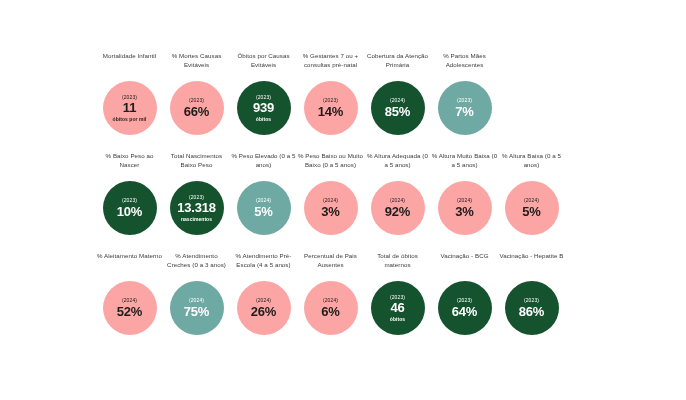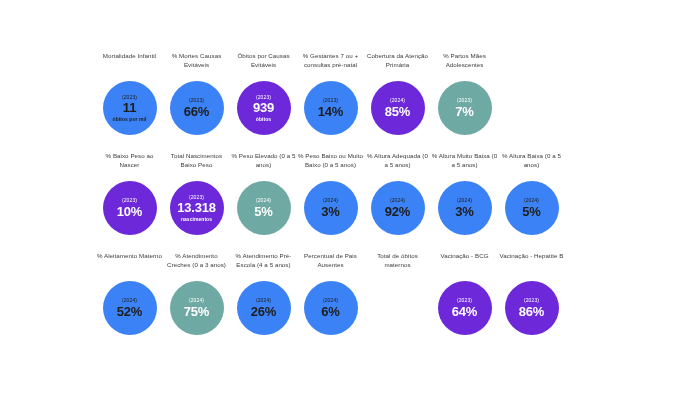--- a/index.html
+++ b/index.html
@@ -53,22 +53,22 @@
     width: 54px;
     height: 54px;
     border-radius: 50%;
     display: flex;
     flex-direction: column;
     align-items: center;
     justify-content: center;
     box-sizing: border-box;
     flex: 0 0 auto;
   }
-  .kpi-circle.yellow { background: #3b82f6; }
-  .kpi-circle.red    { background: #6d28d9; }
+  .kpi-circle.yellow { background: #fca5a5; }
+  .kpi-circle.red    { background: #14532d; }
   .kpi-circle.teal   { background: #6fa9a3; }
 
   .kpi-year {
     font-size: 5px;
     line-height: 6px;
     letter-spacing: 0.1px;
     margin-bottom: 0.5px;
   }
   .kpi-value {
     font-size: 13px;
@@ -220,20 +220,25 @@
       </div>
       <div class="kpi-cell">
         <div class="kpi-label">Percentual de Pais Ausentes</div>
         <div class="kpi-circle yellow">
           <div class="kpi-year">(2024)</div>
           <div class="kpi-value">6%</div>
         </div>
       </div>
       <div class="kpi-cell">
         <div class="kpi-label">Total de óbitos maternos</div>
+        <div class="kpi-circle red">
+          <div class="kpi-year">(2023)</div>
+          <div class="kpi-value">46</div>
+          <div class="kpi-unit">óbitos</div>
+        </div>
       </div>
       <div class="kpi-cell">
         <div class="kpi-label">Vacinação - BCG</div>
         <div class="kpi-circle red">
           <div class="kpi-year">(2023)</div>
           <div class="kpi-value">64%</div>
         </div>
       </div>
       <div class="kpi-cell">
         <div class="kpi-label">Vacinação - Hepatite B</div>

